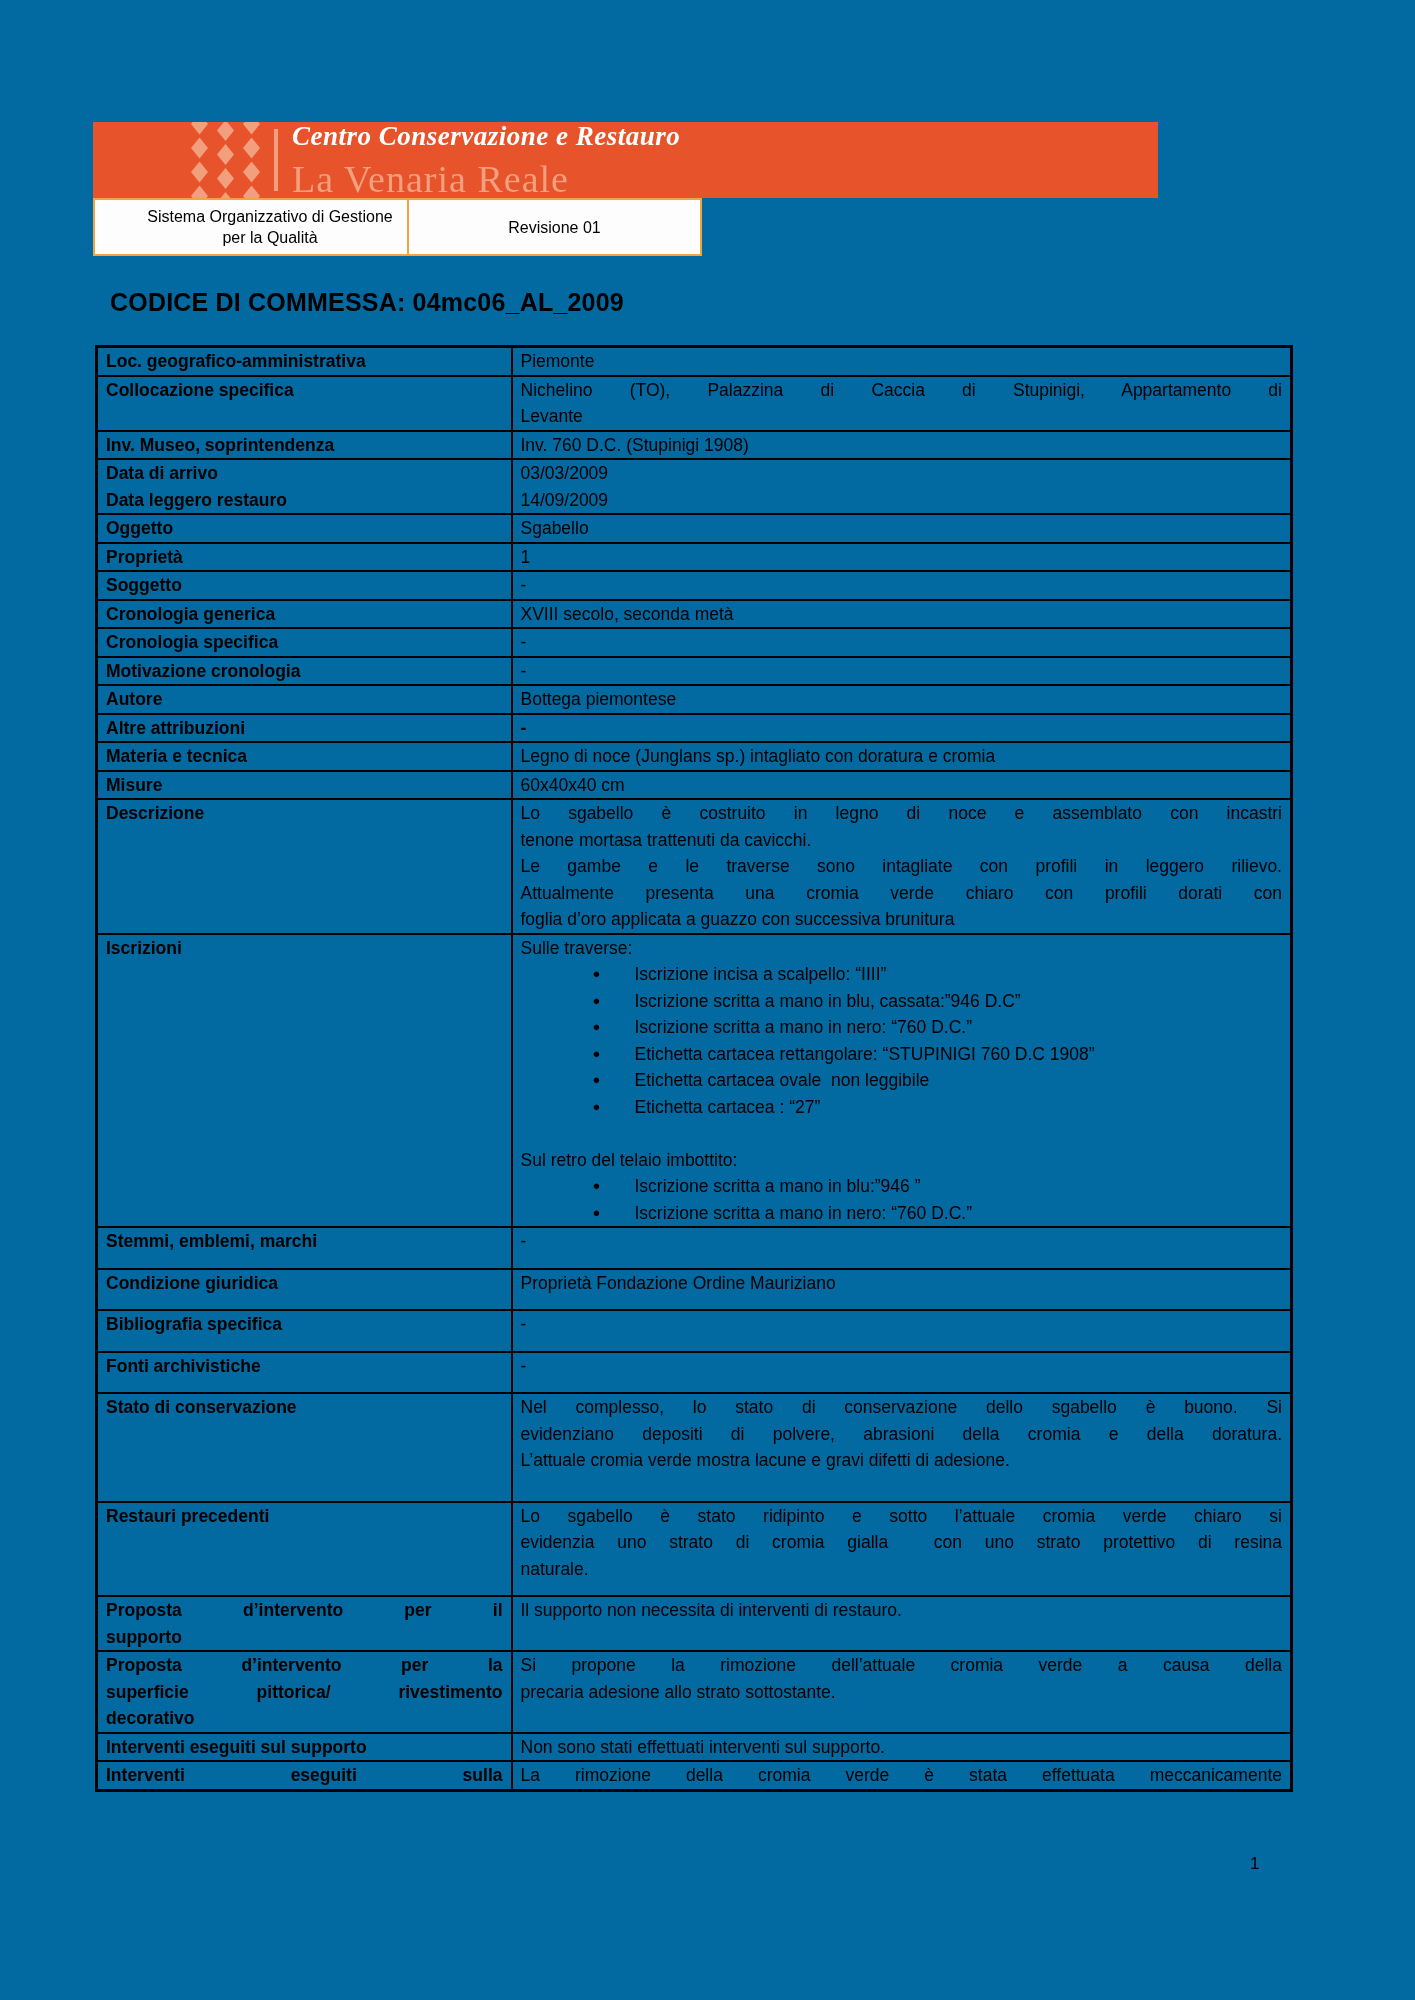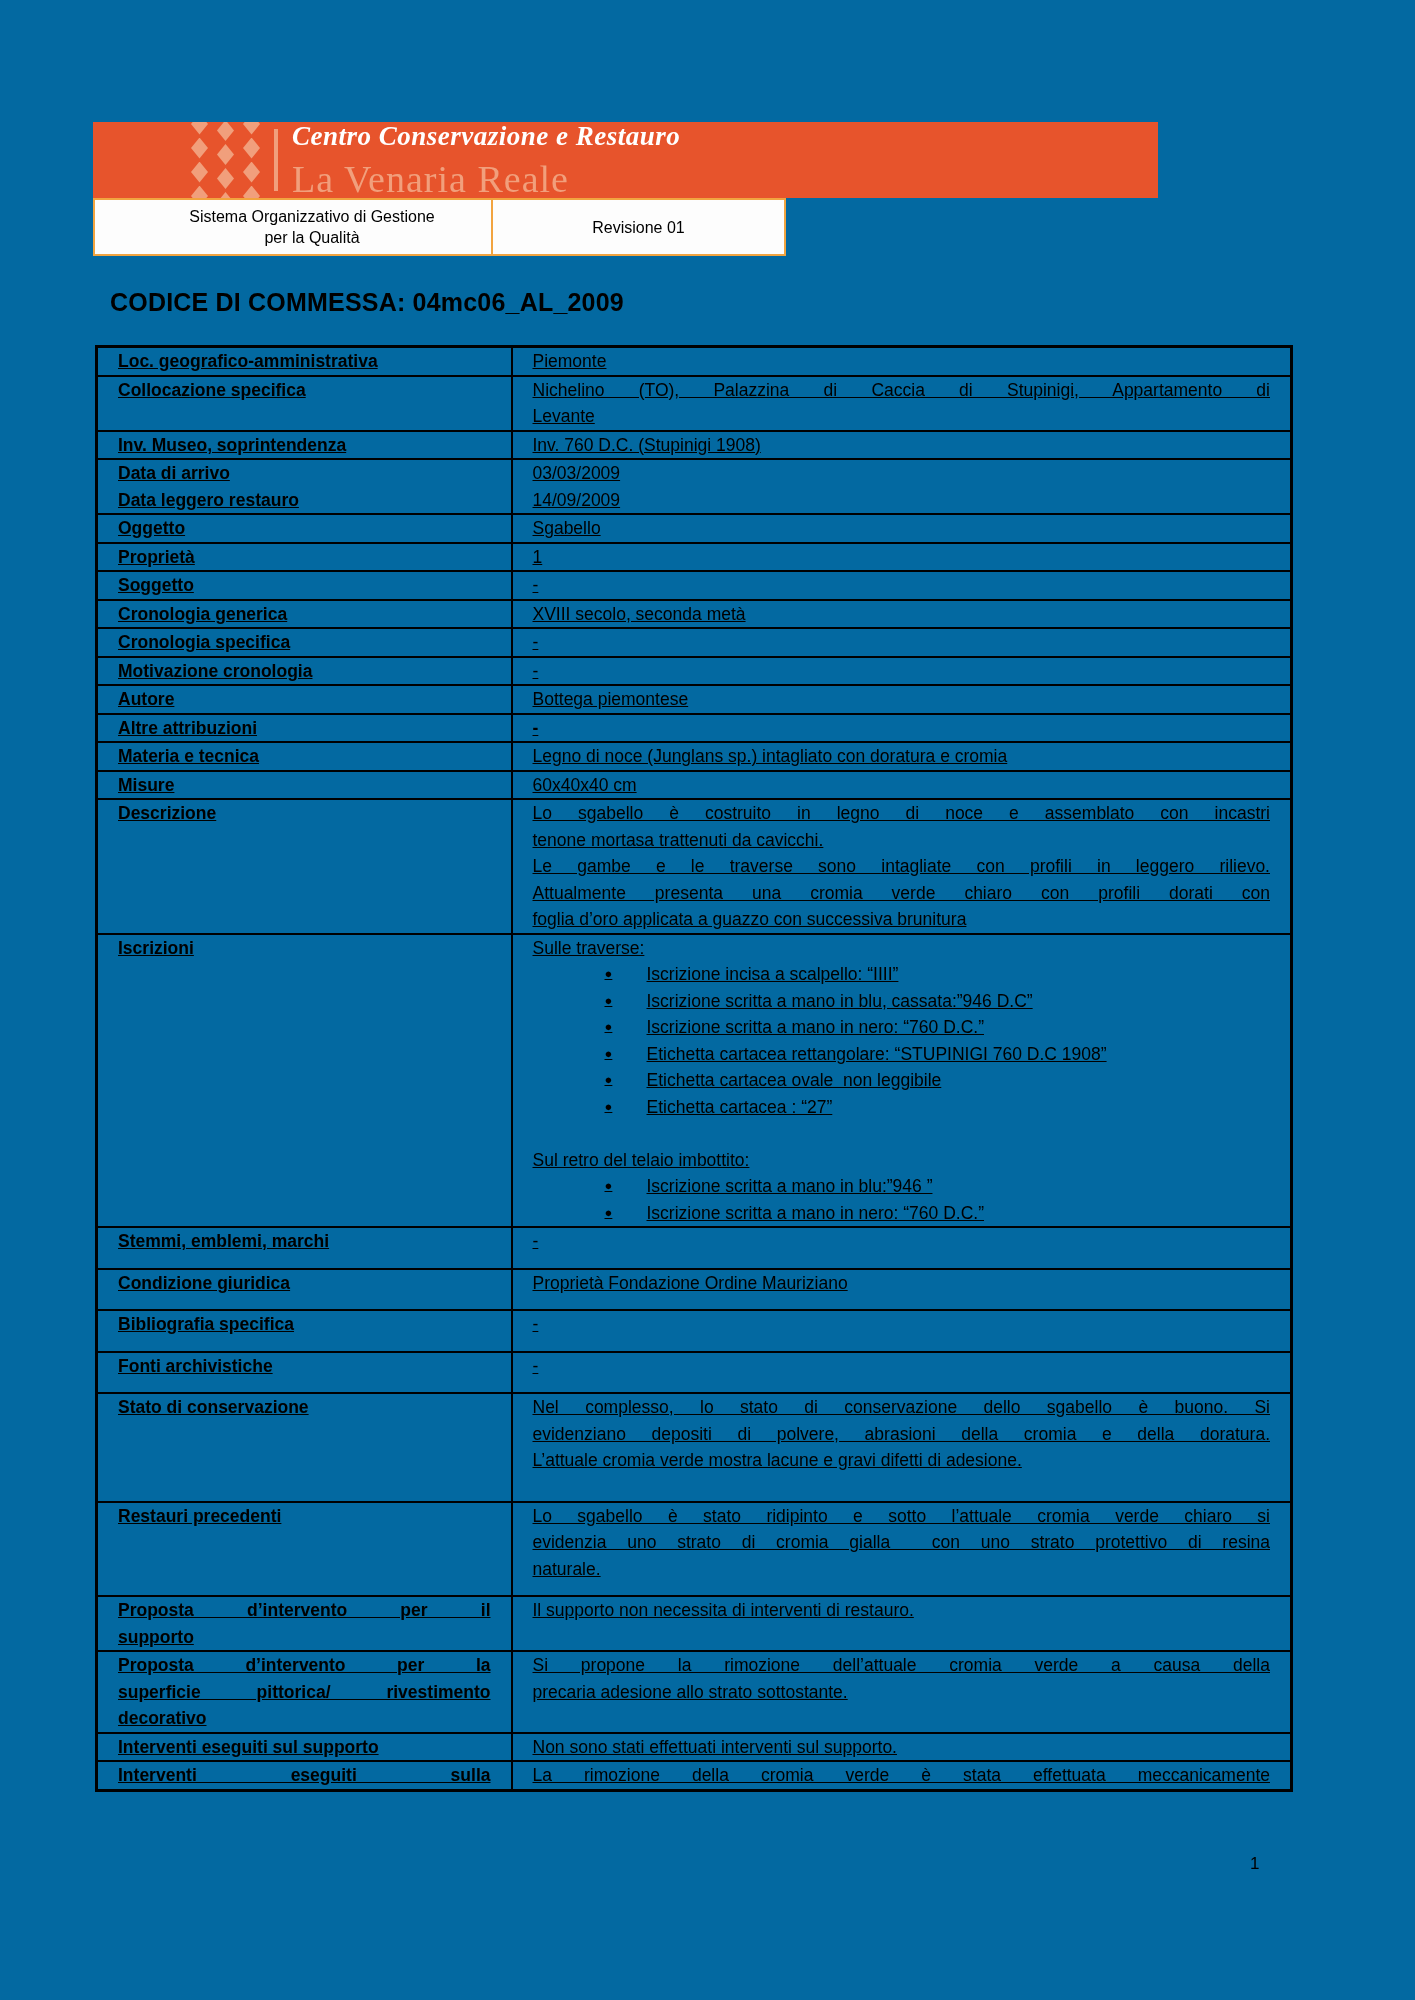--- a/index.html
+++ b/index.html
@@ -43,42 +43,41 @@
   .header-cells{display:flex;}
   .hcell{
     border:2px solid var(--header-border,#F2A440);
     border-left-width:0;
     box-sizing:border-box;
     min-height:58px;
     display:flex;flex-direction:column;justify-content:center;
     text-align:center;font-size:16px;line-height:21px;
     background:#fdfdfd;
   }
-  .hcell.c1{width:400px;border-left-width:2px;padding-left:38px;}
+  .hcell.c1{width:316px;border-left-width:2px;padding-left:38px;}
   .hcell.c2{width:392px;}
   .hcell.c3{width:293px;}
   
   .codice{
     position:absolute;left:110px;top:288px;
     font-size:25px;font-weight:bold;letter-spacing:.2px;
   }
   
   table.main{
     position:absolute;left:95px;top:345px;
     width:1198px;table-layout:fixed;
     border-collapse:collapse;
     border:3px solid #000;
     font-size:17.5px;line-height:26.5px;
   }
   table.main td{
     border:2px solid #000;
     vertical-align:top;
-    padding:0 20px;
+    padding:0 8px;
     overflow:hidden;
-    text-decoration:underline;
   }
   td.lbl{font-weight:bold;}
   tr.thick-top td{border-top:4px solid #000;}
   tr.pad td{padding-bottom:13px;}
   tr.spacer td{padding-bottom:27px;}
   .txt-line{white-space:pre-wrap;}
   .stretch{text-align:justify;text-align-last:justify;}
   .vbold{font-weight:bold;}
   .blank-line{height:26.5px;}
   .bullet{display:flex;padding-left:72px;}

